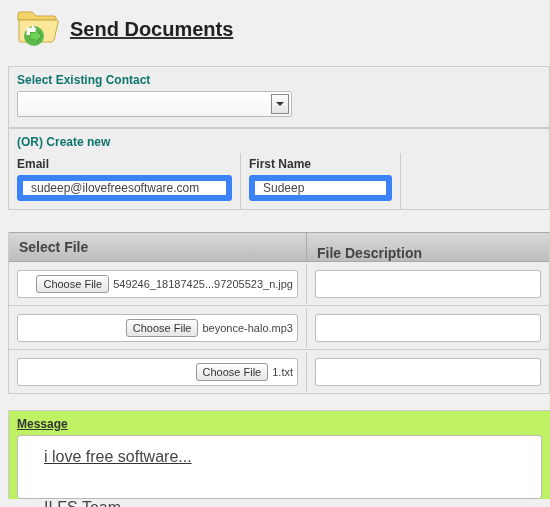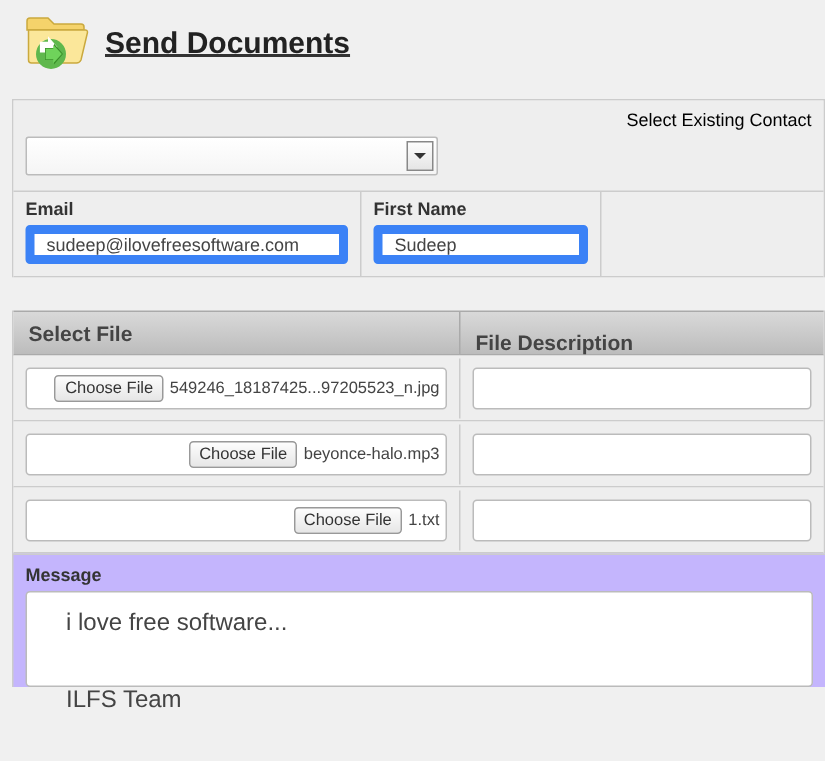--- a/index.html
+++ b/index.html
@@ -32,25 +32,24 @@
     .section {
       border-top: 1px solid #ccc;
       border-left: 1px solid #ccc;
       border-right: 1px solid #ccc;
       background: #eee;
       margin-left: 8px;
       margin-right: 0;
     }
     .row-label {
       font-size: 12px;
-      font-weight: normal;
-      color: #000000;
+      font-weight: bold;
+      color: #0f766e;
       padding: 6px 8px 4px 8px;
       background: #eee;
-      text-align: right;
     }
     .select-row {
       padding: 0 8px 10px 8px;
       background: #eee;
       border-bottom: 1px solid #ccc;
     }
     .dropdown {
       position: relative;
       width: 275px;
       height: 26px;
@@ -185,22 +184,23 @@
       width: 100%;
       height: 28px;
       border: 1px solid #bbb;
       border-radius: 3px;
       background: #fff;
     }
     .msg-section {
       margin-left: 8px;
       border-left: 1px solid #ccc;
       border-top: 1px solid #ccc;
-      background: #c4b5fd;
-      margin-top: 0;
+      background: #bef264;
+      margin-top: 16px;
+      text-decoration: underline;
     }
     .msg-label {
       font-size: 12px;
       font-weight: bold;
       padding: 6px 8px 4px 8px;
     }
     .msg-body {
       margin: 0 8px 0 8px;
       background: #fff;
       border: 1px solid #bbb;
@@ -231,20 +231,21 @@
 </div>
 
 <div class="section">
   <div class="row-label">Select Existing Contact</div>
   <div class="select-row">
     <div class="dropdown">
       <span></span>
       <div class="dropdown-btn"></div>
     </div>
   </div>
+  <div class="row-label" style="border-top:1px solid #ccc;">(OR) Create new</div>
   <div class="new-row">
     <div class="new-cell email">
       <div class="cell-lbl">Email</div>
       <input class="text-input" value="sudeep@ilovefreesoftware.com" style="">
     </div>
     <div class="new-cell first">
       <div class="cell-lbl">First Name</div>
       <input class="text-input" value="Sudeep" style="">
     </div>
     <div class="new-cell last">

